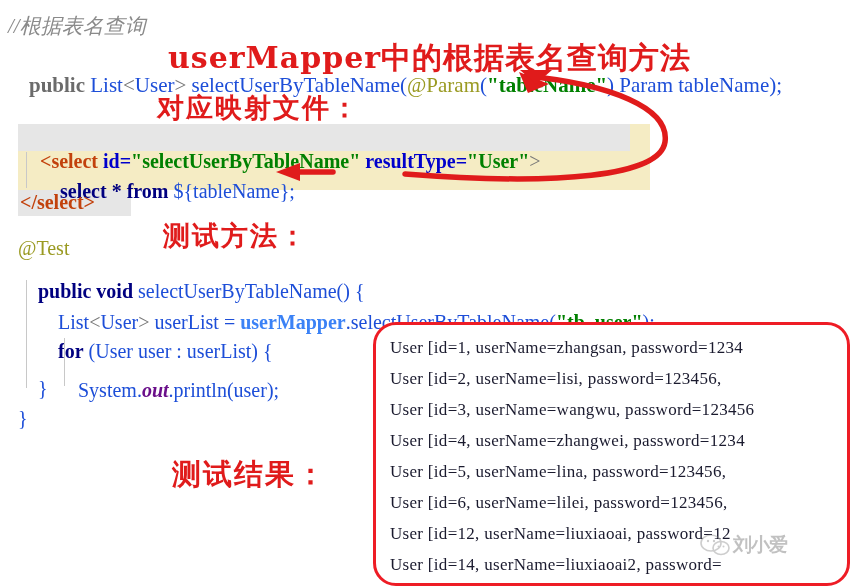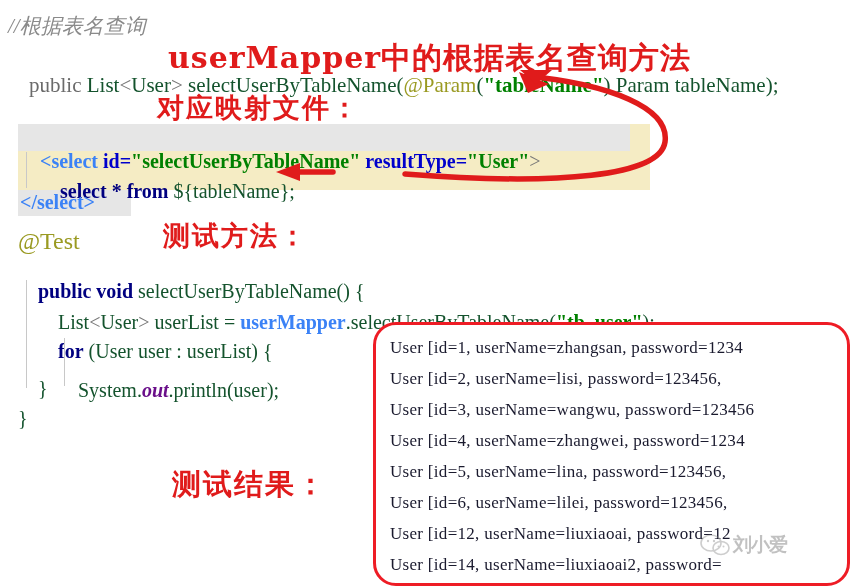--- a/index.html
+++ b/index.html
@@ -24,30 +24,30 @@
 
   
   .code {
     position: absolute;
     white-space: pre;
     font-family: "Liberation Serif", "DejaVu Serif", serif;
     color: #222222;
     letter-spacing: 0px;
   }
 
-  .kw        { color: #6b6b6b; font-weight: normal; }      
+  .kw        { color: #6b6b6b; font-weight: bold; }      
   .kwblue    { color: #000080; font-weight: bold; }      
   .anno      { color: #9a9a22; }                          
   .str       { color: #008000; font-weight: bold; }       
   .attr      { color: #0000cc; font-weight: bold; }       
-  .tag       { color: #3b82f6; font-weight: bold; }       
+  .tag       { color: #c2410c; font-weight: bold; }       
   .brk       { color: #777777; }                          
   .purple    { color: #3b82f6; font-weight: bold; }       
   .italpurp  { color: #6a0f8a; font-style: italic; font-weight: bold; }  
-  .plain     { color: #14532d; }
+  .plain     { color: #1d4ed8; }
   .comment   { color: #8a8a8a; font-style: italic; }
 
   
   .redtitle {
     position: absolute;
     color: #e01b1b;
     font-family: "DejaVu Serif", "Liberation Serif", serif;
     font-weight: bold;
     white-space: pre;
   }
@@ -135,21 +135,21 @@
   </div>
 
   <div class="code" style="left:20px; top:157px; font-size:20px;">
     <span class="plain">    </span><span class="kwblue">select * from </span><span class="plain">${tableName};</span>
   </div>
 
   <div class="code tag" style="left:20px; top:191px; font-size:20px;">&lt;/select&gt;</div>
 
   <div class="redtitle" style="left:163px; top:218px; font-size:27px; letter-spacing:2px;">测试方法：</div>
 
-  <div class="code anno" style="left:18px; top:228px; font-size:24px;">@Test</div>
+  <div class="code anno" style="left:18px; top:237px; font-size:20px;">@Test</div>
 
   <div class="code" style="left:18px; top:257px; font-size:20px;">
     <span class="kwblue">public void</span><span class="plain"> selectUserByTableName() {</span>
   </div>
 
   <div class="code" style="left:18px; top:288px; font-size:20px;">
     <span class="plain">    </span><span class="plain">List</span><span class="brk">&lt;</span><span class="plain">User</span><span class="brk">&gt;</span><span class="plain"> userList = </span><span class="purple">userMapper</span><span class="plain">.selectUserByTableName(</span><span class="str">"tb_user"</span><span class="plain">);</span>
   </div>
 
   <div class="code" style="left:18px; top:317px; font-size:20px;">
@@ -160,21 +160,21 @@
     <span class="plain">        </span><span class="plain">System.</span><span class="italpurp">out</span><span class="plain">.println(user);</span>
   </div>
 
   <div class="code plain" style="left:18px; top:377px; font-size:20px;">    }</div>
 
   <div class="code plain" style="left:18px; top:407px; font-size:20px;">}</div>
 
   <div class="indent-guide" style="left:26px; top:280px; height:108px;"></div>
   <div class="indent-guide" style="left:64px; top:338px; height:48px;"></div>
 
-  <div class="redtitle" style="left:172px; top:455px; font-size:29px; letter-spacing:2px;margin-top:10px;">测试结果：</div>
+  <div class="redtitle" style="left:172px; top:455px; font-size:29px; letter-spacing:2px;">测试结果：</div>
 
   <div class="console-box" style="left:373px; top:322px; width:477px; height:264px;border-radius:23px;">
     <div class="console-line" style="left:14px; top:13px;">User [id=1, userName=zhangsan, password=1234</div>
     <div class="console-line" style="left:14px; top:44px;">User [id=2, userName=lisi, password=123456,</div>
     <div class="console-line" style="left:14px; top:75px;">User [id=3, userName=wangwu, password=123456</div>
     <div class="console-line" style="left:14px; top:106px;text-align:right;">User [id=4, userName=zhangwei, password=1234</div>
     <div class="console-line" style="left:14px; top:137px;">User [id=5, userName=lina, password=123456,</div>
     <div class="console-line" style="left:14px; top:168px;">User [id=6, userName=lilei, password=123456,</div>
     <div class="console-line" style="left:14px; top:199px;">User [id=12, userName=liuxiaoai, password=12</div>
     <div class="console-line" style="left:14px; top:230px;">User [id=14, userName=liuxiaoai2, password=</div>

